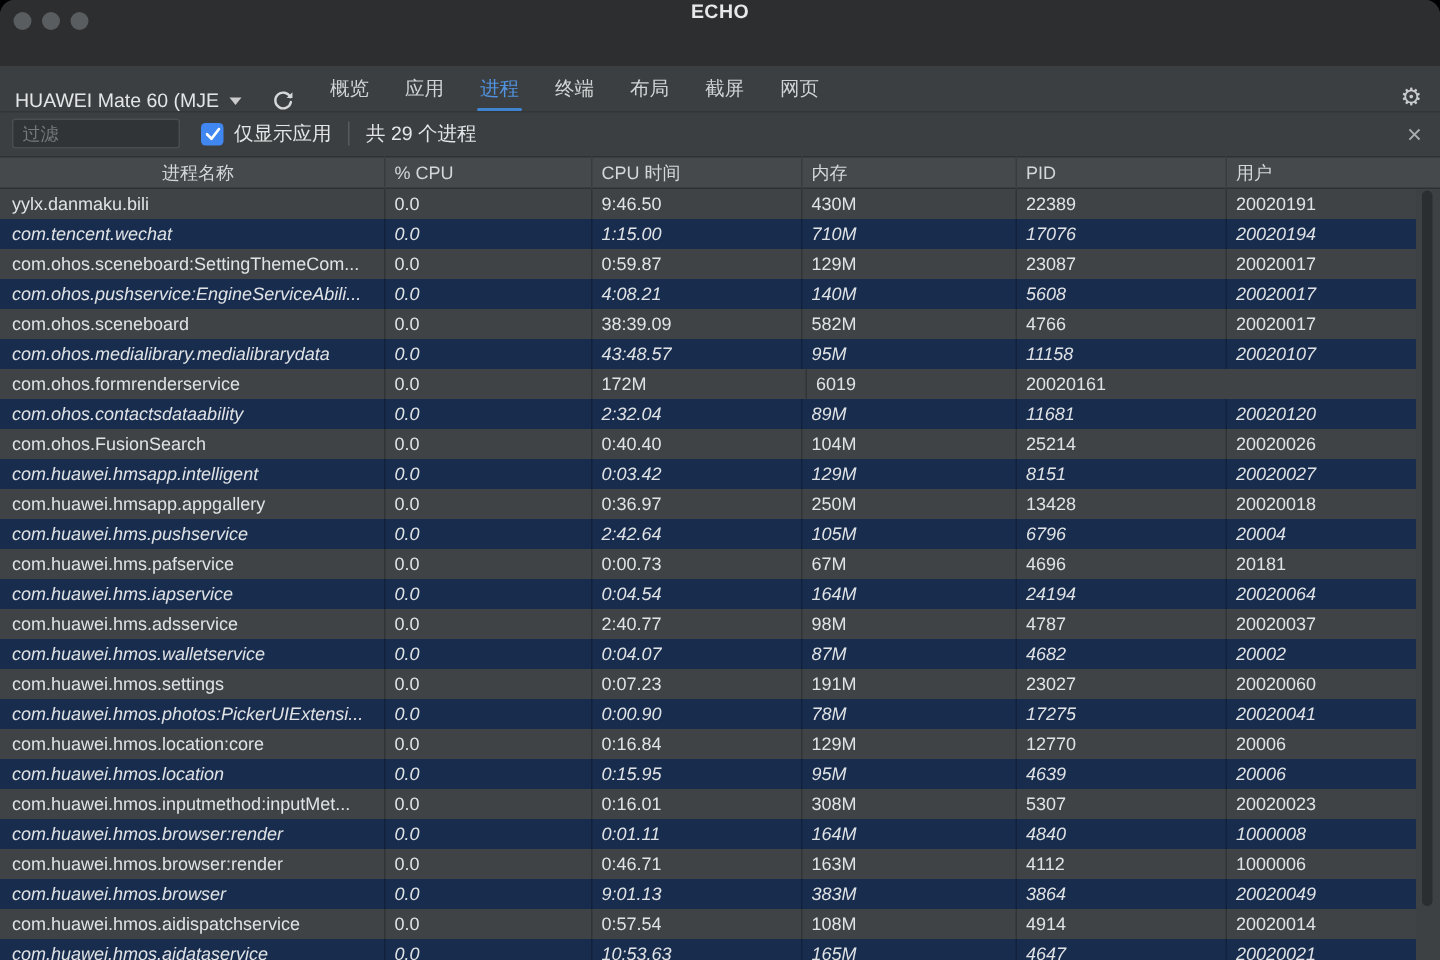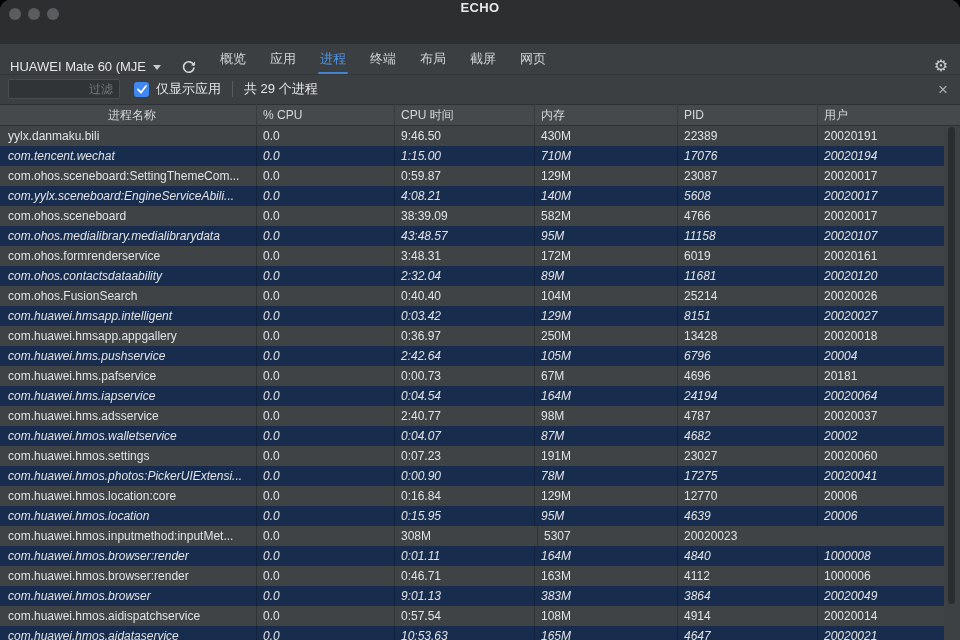--- a/index.html
+++ b/index.html
@@ -26,21 +26,21 @@
   .tab.active { color:#5093e0; }
   .tab.active::after { content:""; position:absolute; left:10px; right:10px; bottom:0;
                        height:2px; background:#4083cf; border-radius:1px; }
   .gear { margin-left:auto; color:#c9cbcd; font-size:16px; line-height:1; }
 
   
   .filterbar { height:30px; flex:none; display:flex; align-items:center; padding:0 12px 0 8px;
                background:#3c3f41; box-shadow: inset 0 1px 0 #333537; }
   .filter-input { width:112px; height:20px; background:#313437; border:1px solid #4a4d4f;
                   border-radius:2px; color:#dfe1e3; font-size:12px; padding:0 6px; outline:none;
-                  font-family:"Liberation Sans","DejaVu Sans",sans-serif;text-align:right; }
+                  font-family:"Liberation Sans","DejaVu Sans",sans-serif; }
   .filter-input::placeholder { color:#76797c; }
   .checkbox { width:15px; height:15px; border-radius:3px; background:#4187f2; margin-left:14px;
               display:flex; align-items:center; justify-content:center; }
   .cb-label { margin-left:7px; font-size:13px; color:#e3e5e7; }
   .vdiv { width:1px; height:16px; background:#595c5e; margin:0 11px; }
   .count { font-size:13px; color:#e3e5e7; }
   .close { margin-left:auto; color:#abaeb0; font-size:17px; line-height:1; }
 
   
   .tablewrap { flex:1; display:flex; flex-direction:column; position:relative; }
@@ -156,21 +156,21 @@
           </div>
           <div class="row">
             <div class="td c0">com.ohos.sceneboard:SettingThemeCom...</div>
             <div class="td c1">0.0</div>
             <div class="td c2">0:59.87</div>
             <div class="td c3">129M</div>
             <div class="td c4">23087</div>
             <div class="td c5">20020017</div>
           </div>
           <div class="row alt">
-            <div class="td c0">com.yylx.sceneboard:EngineServiceAbili...</div>
+            <div class="td c0">com.ohos.pushservice:EngineServiceAbili...</div>
             <div class="td c1">0.0</div>
             <div class="td c2">4:08.21</div>
             <div class="td c3">140M</div>
             <div class="td c4">5608</div>
             <div class="td c5">20020017</div>
           </div>
           <div class="row">
             <div class="td c0">com.ohos.sceneboard</div>
             <div class="td c1">0.0</div>
             <div class="td c2">38:39.09</div>
@@ -182,21 +182,20 @@
             <div class="td c0">com.ohos.medialibrary.medialibrarydata</div>
             <div class="td c1">0.0</div>
             <div class="td c2">43:48.57</div>
             <div class="td c3">95M</div>
             <div class="td c4">11158</div>
             <div class="td c5">20020107</div>
           </div>
           <div class="row">
             <div class="td c0">com.ohos.formrenderservice</div>
             <div class="td c1">0.0</div>
-            <div class="td c2">3:48.31</div>
             <div class="td c3">172M</div>
             <div class="td c4">6019</div>
             <div class="td c5">20020161</div>
           </div>
           <div class="row alt">
             <div class="td c0">com.ohos.contactsdataability</div>
             <div class="td c1">0.0</div>
             <div class="td c2">2:32.04</div>
             <div class="td c3">89M</div>
             <div class="td c4">11681</div>
@@ -294,20 +293,21 @@
             <div class="td c0">com.huawei.hmos.location</div>
             <div class="td c1">0.0</div>
             <div class="td c2">0:15.95</div>
             <div class="td c3">95M</div>
             <div class="td c4">4639</div>
             <div class="td c5">20006</div>
           </div>
           <div class="row">
             <div class="td c0">com.huawei.hmos.inputmethod:inputMet...</div>
             <div class="td c1">0.0</div>
+            <div class="td c2">0:16.01</div>
             <div class="td c3">308M</div>
             <div class="td c4">5307</div>
             <div class="td c5">20020023</div>
           </div>
           <div class="row alt">
             <div class="td c0">com.huawei.hmos.browser:render</div>
             <div class="td c1">0.0</div>
             <div class="td c2">0:01.11</div>
             <div class="td c3">164M</div>
             <div class="td c4">4840</div>

